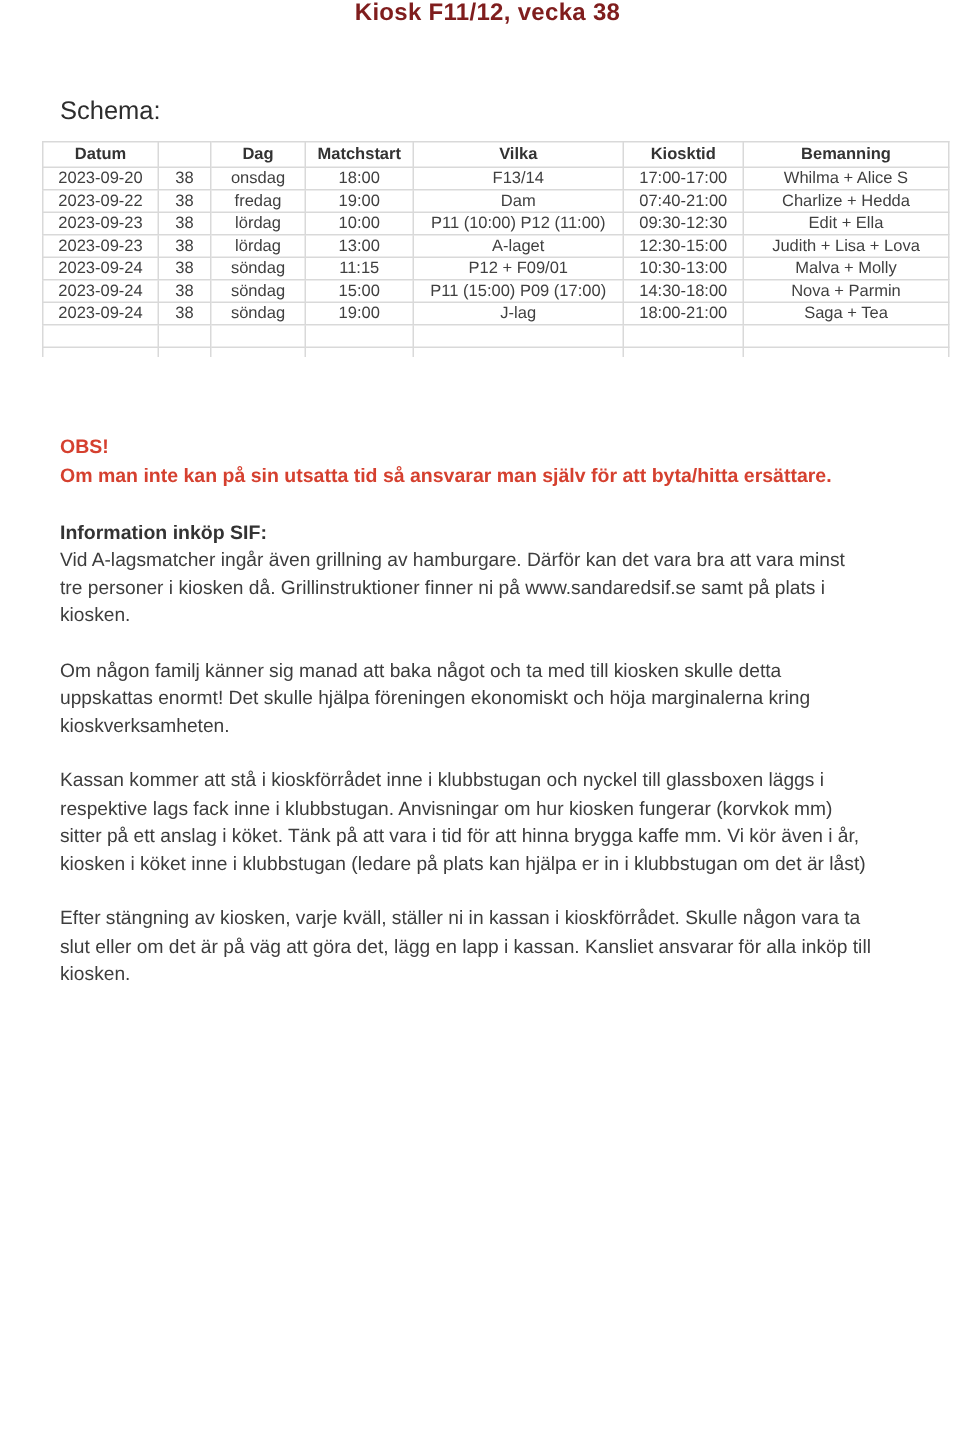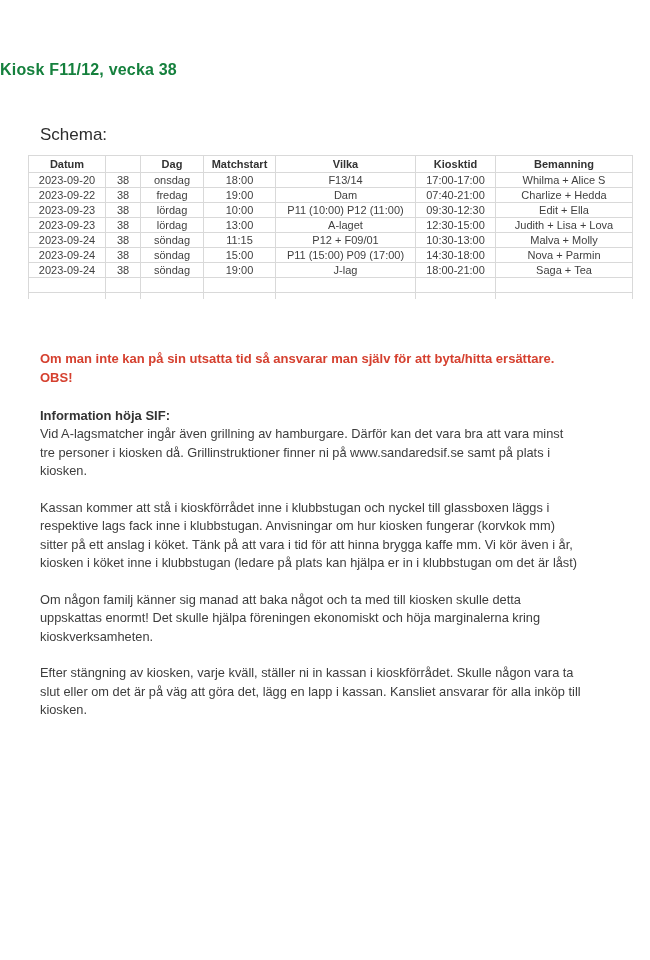--- a/index.html
+++ b/index.html
@@ -7,24 +7,24 @@
   body { font-family: "Liberation Sans", sans-serif; background: #ffffff; }
   .page {
     position: relative;
     width: 650px;
     height: 960px;
     background: #ffffff;
     overflow: hidden;
   }
   .doc-title {
     margin: 0;
-    padding-top: 61px;
+    text-align: center;
     font-size: 16px;
     font-weight: bold;
-    color: #15803d;
+    color: #7f1d1d;
     letter-spacing: 0.2px;
   }
   .schema-heading {
     margin: 46px 0 0 40px;
     font-size: 17px;
     font-weight: normal;
     color: #2d2d2d;
   }
   .schedule-table {
     margin: 10px 4px 0 28px;
@@ -186,33 +186,33 @@
           <td></td>
           <td></td>
           <td></td>
           <td></td>
           <td></td>
         </tr>
       </tbody>
   </table>
 
   <div class="notice" style="color: rgb(213, 64, 47);">
+    <p>OBS!</p>
     <p>Om man inte kan på sin utsatta tid så ansvarar man själv för att byta/hitta ersättare.</p>
-    <p>OBS!</p>
   </div>
 
-  <p class="info-heading">Information höja SIF:</p>
+  <p class="info-heading">Information inköp SIF:</p>
 
   <p class="paragraph">Vid A-lagsmatcher ingår även grillning av hamburgare. Därför kan det vara bra att vara minst
 tre personer i kiosken då. Grillinstruktioner finner ni på www.sandaredsif.se samt på plats i
 kiosken.</p>
+  <p class="paragraph spaced">Om någon familj känner sig manad att baka något och ta med till kiosken skulle detta
+uppskattas enormt! Det skulle hjälpa föreningen ekonomiskt och höja marginalerna kring
+kioskverksamheten.</p>
   <p class="paragraph spaced">Kassan kommer att stå i kioskförrådet inne i klubbstugan och nyckel till glassboxen läggs i
 respektive lags fack inne i klubbstugan. Anvisningar om hur kiosken fungerar (korvkok mm)
 sitter på ett anslag i köket. Tänk på att vara i tid för att hinna brygga kaffe mm. Vi kör även i år,
 kiosken i köket inne i klubbstugan (ledare på plats kan hjälpa er in i klubbstugan om det är låst)</p>
-  <p class="paragraph spaced">Om någon familj känner sig manad att baka något och ta med till kiosken skulle detta
-uppskattas enormt! Det skulle hjälpa föreningen ekonomiskt och höja marginalerna kring
-kioskverksamheten.</p>
   <p class="paragraph spaced">Efter stängning av kiosken, varje kväll, ställer ni in kassan i kioskförrådet. Skulle någon vara ta
 slut eller om det är på väg att göra det, lägg en lapp i kassan. Kansliet ansvarar för alla inköp till
 kiosken.</p>
 
 </div>
 
 </body></html>

